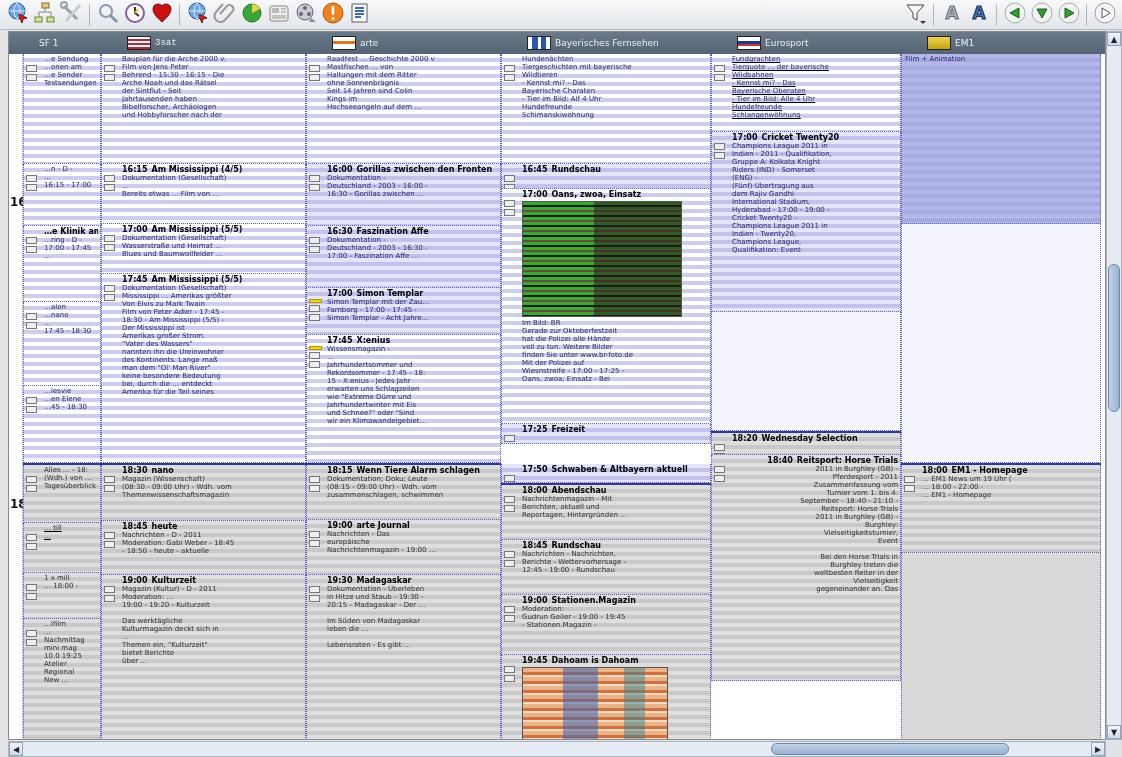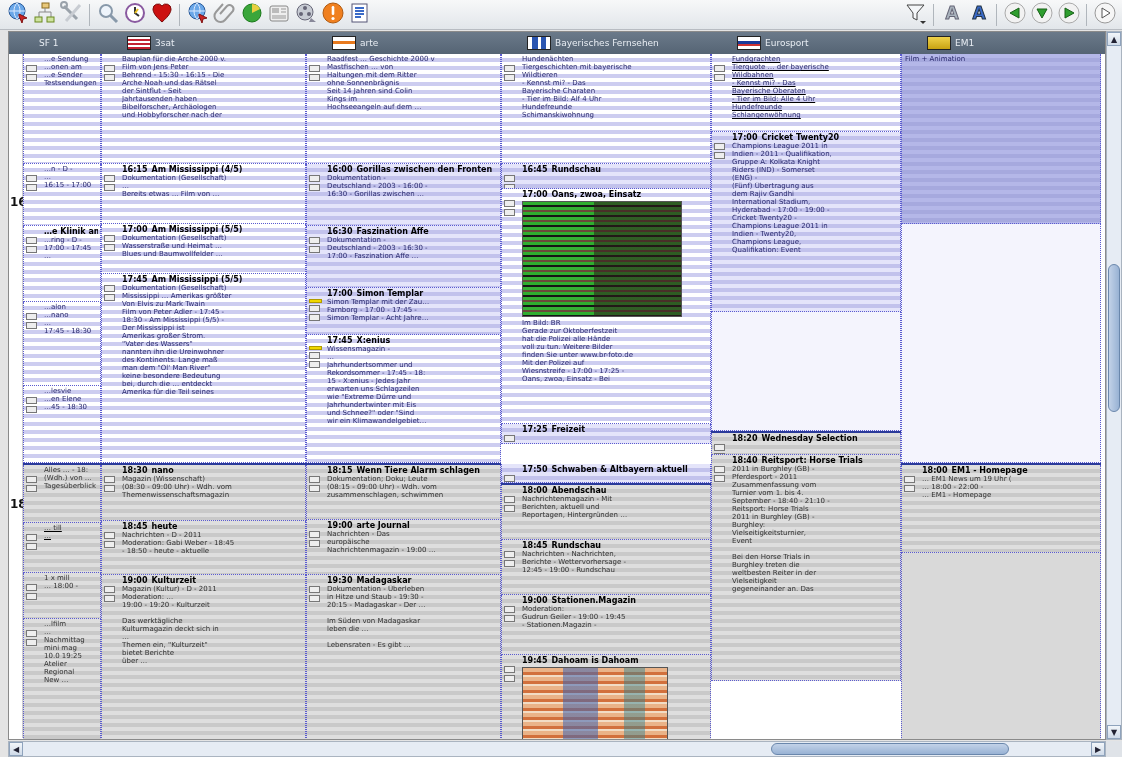--- a/index.html
+++ b/index.html
@@ -220,21 +220,21 @@
       </div>
     </div>
 </div>
 
 <div class="panel">
   <div class="chan-header" id="chan-header">
       <div class="chan-cell" style="width: 92px;">
         <div class="logo logo-none"></div>
         <span class="chan-name">SF 1</span>
       </div>
-      <div class="chan-cell" style="width: 205px;">
+      <div class="chan-cell" style="width: 205px; font-family: Liberation Mono, monospace;">
         <div class="logo logo-3sat"></div>
         <span class="chan-name">3sat</span>
       </div>
       <div class="chan-cell" style="width: 195px;">
         <div class="logo logo-arte"></div>
         <span class="chan-name">arte</span>
       </div>
       <div class="chan-cell" style="width: 210px;">
         <div class="logo logo-br"></div>
         <span class="chan-name">Bayerisches Fernsehen</span>
@@ -671,21 +671,21 @@
           </div>
           <div class="cell bg-plain noicons" style="height: 119px;"></div>
           <div class="gray-sec">
             <div class="cell bg-gray" style="height: 22px;">
               <div class="cicons">
                 <div class="cico"></div>
                 <div class="cico"></div>
               </div>
               <div class="pt-row"><span class="pt-time">18:20</span><span>Wednesday Selection</span></div>
             </div>
-            <div class="cell bg-gray" style="height: 226px;">
+            <div class="cell bg-gray" style="height: 226px; text-align: right;">
               <div class="cicons">
                 <div class="cico"></div>
                 <div class="cico"></div>
               </div>
               <div class="pt-row"><span class="pt-time">18:40</span><span>Reitsport: Horse Trials</span></div>
               <div class="line">2011 in Burghley (GB) -</div>
               <div class="line">Pferdesport - 2011</div>
               <div class="line">Zusammenfassung vom</div>
               <div class="line">Turnier vom 1. bis 4.</div>
               <div class="line">September - 18:40 - 21:10 -</div>

